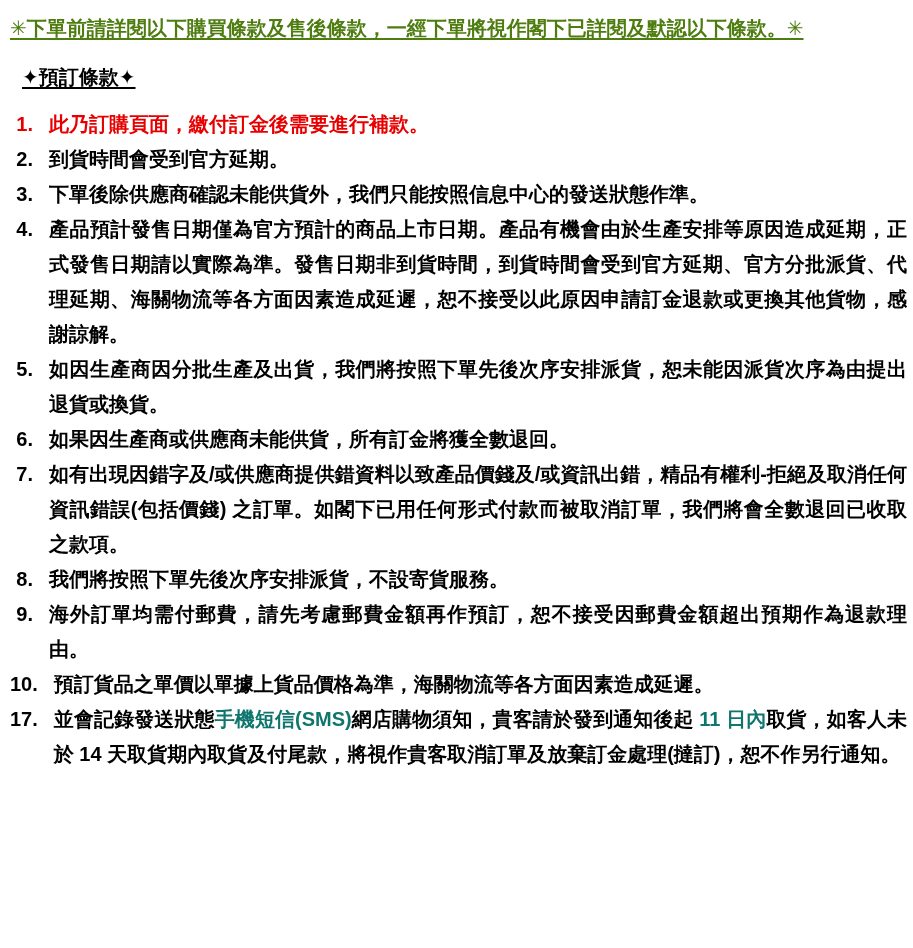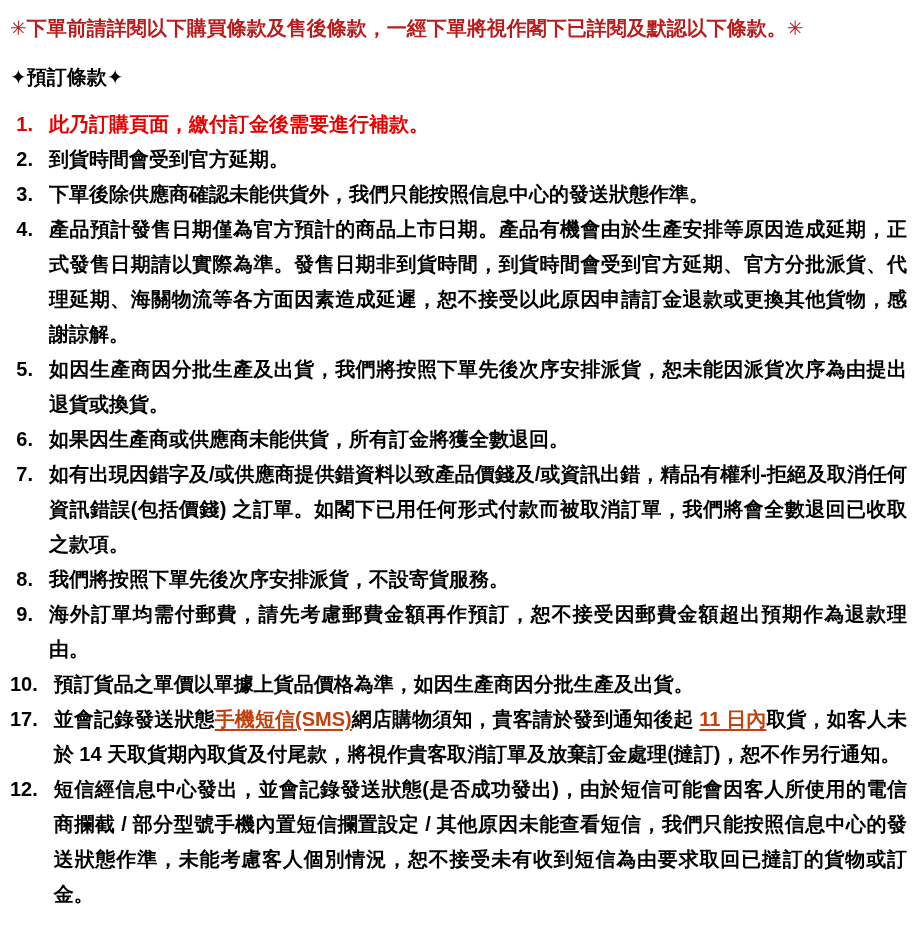--- a/index.html
+++ b/index.html
@@ -16,31 +16,34 @@
     color: #000000;
     overflow: hidden;
   }
   .page {
     padding: 12px 6px 0 10px;
   }
   .header-warning {
     margin: 2px 0 0 0;
     font-size: 20px;
     line-height: 28px;
-    color: #b91c1c;
+    color: #4d7c0f;
+    text-decoration: underline;
     text-underline-offset: 3px;
   }
   .section-title {
     margin: 21px 0 0 0;
     font-size: 20px;
     line-height: 28px;
     color: #000000;
   }
   .section-title .title-text {
+    text-decoration: underline;
     text-underline-offset: 3px;
+    margin-left: 12px;
   }
   ol.terms {
     list-style: none;
     margin: 16px 0 0 0;
     padding: 0;
     font-size: 20px;
     line-height: 35px;
   }
   ol.terms li {
     display: flex;
@@ -51,22 +54,21 @@
     text-align: right;
     white-space: nowrap;
   }
   ol.terms .text {
     flex: 1;
     margin-left: 16px;
     text-align: justify;
   }
   .red { color: #e80000; }
   .red-underline {
-    color: #c2410c;
-    text-decoration: underline;
+    color: #0f766e;
     text-underline-offset: 3px;
   }
   a.link, .link {
     color: #0000ee;
     text-decoration: underline;
     text-underline-offset: 3px;
     cursor: pointer;
   }
 </style>
 </head>
@@ -120,28 +122,24 @@
       <span class="text">我們將按照下單先後次序安排派貨，不設寄貨服務。</span>
     </li>
 
     <li>
       <span class="num">9.</span>
       <span class="text">海外訂單均需付郵費，請先考慮郵費金額再作預訂，恕不接受因郵費金額超出預期作為退款理由。</span>
     </li>
 
     <li>
       <span class="num">10.</span>
-      <span class="text">預訂貨品之單價以單據上貨品價格為準，如因生產商因分批生產及出貨。</span>
+      <span class="text">預訂貨品之單價以單據上貨品價格為準，海關物流等各方面因素造成延遲。</span>
     </li>
 
     <li>
       <span class="num">17.</span>
       <span class="text"><span>並會記錄發送狀態</span><span class="red-underline">手機短信(SMS)</span><span>網店購物須知，貴客請於發到通知後起 </span><span class="red-underline">11 日內</span><span>取貨，如客人未於 14 天取貨期內取貨及付尾款，將視作貴客取消訂單及放棄訂金處理(撻訂)，恕不作另行通知。</span></span>
     </li>
 
-    <li>
-      <span class="num">12.</span>
-      <span class="text">短信經信息中心發出，並會記錄發送狀態(是否成功發出)，由於短信可能會因客人所使用的電信商攔截 / 部分型號手機內置短信攔置設定 / 其他原因未能查看短信，我們只能按照信息中心的發送狀態作準，未能考慮客人個別情況，恕不接受未有收到短信為由要求取回已撻訂的貨物或訂金。</span>
-    </li>
 
 
   </ol>
 </div>
 
 </body></html>

